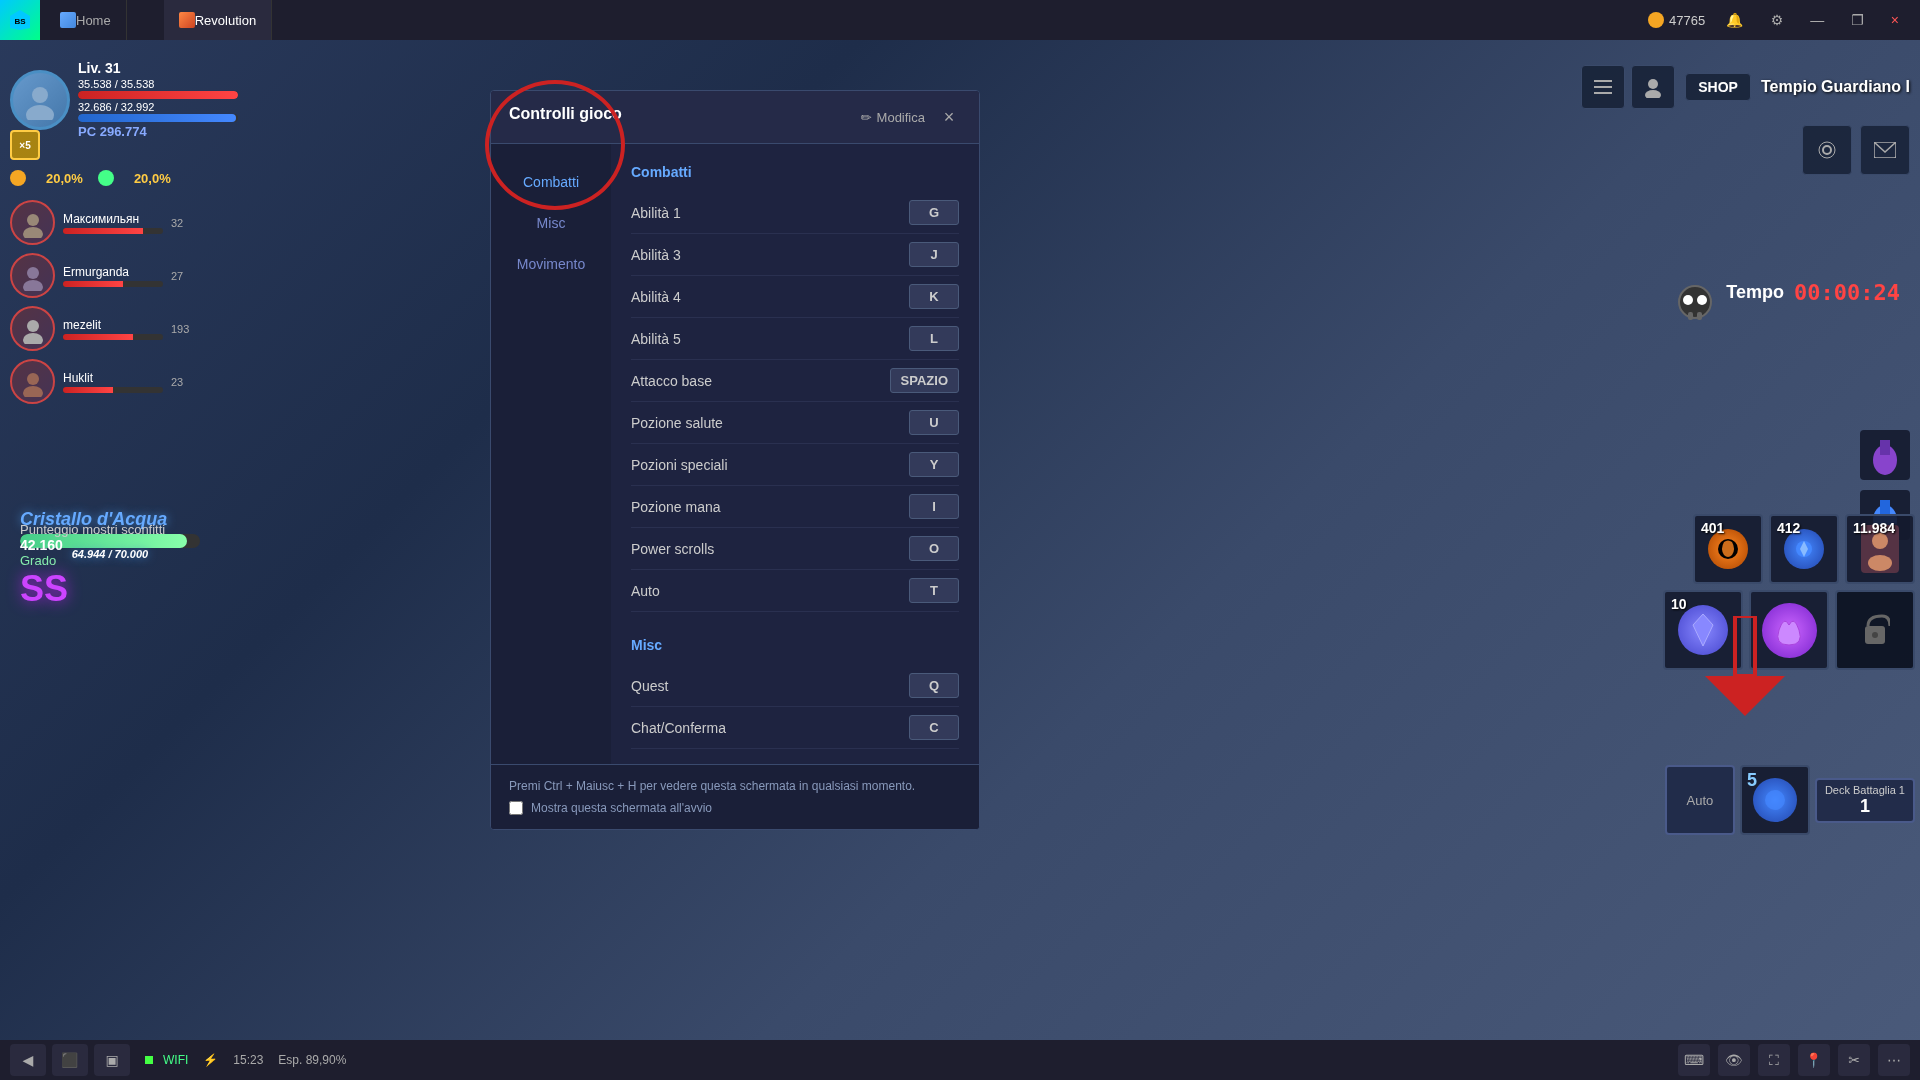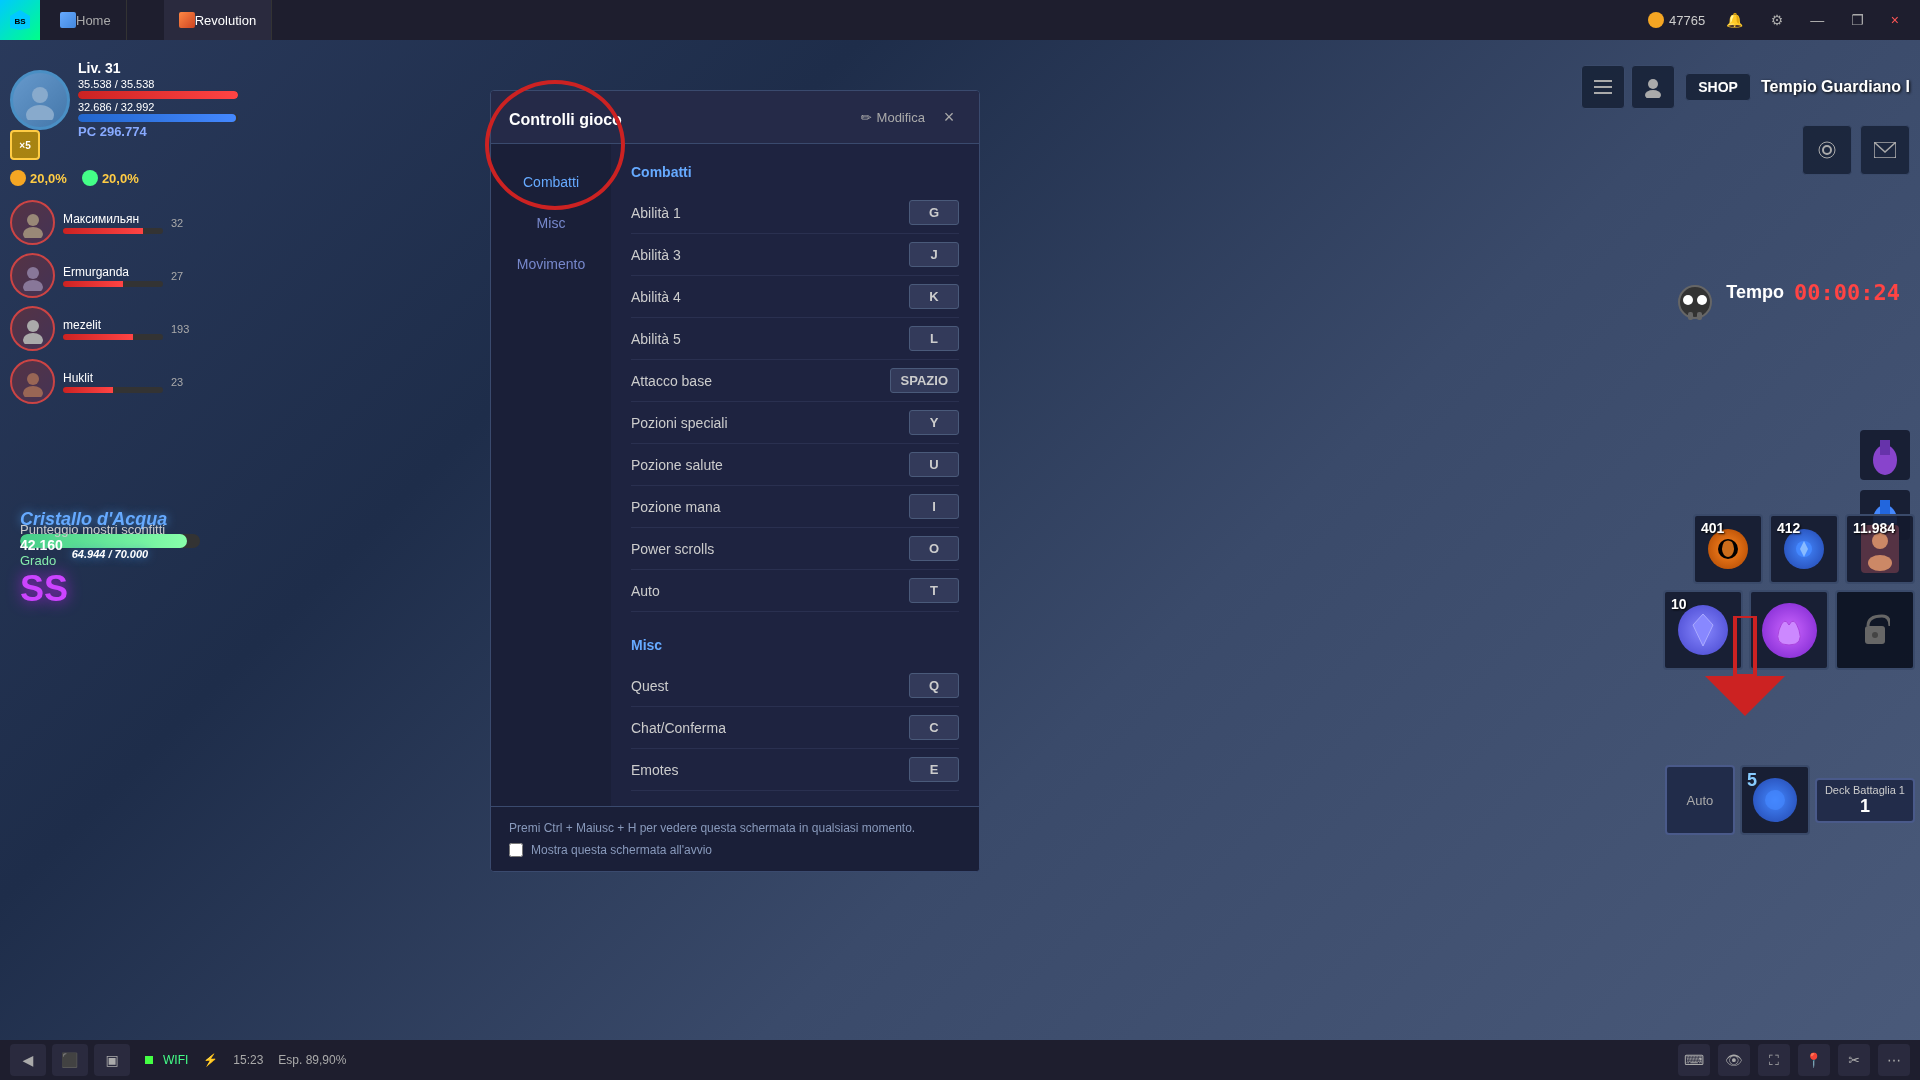--- a/index.html
+++ b/index.html
@@ -172,21 +172,21 @@
       background: rgba(200,150,0,0.8);
     }
 
     .resource-row {
       position: absolute;
       top: 120px; left: 10px;
       display: flex;
       gap: 15px;
     }
     .resource-item {
-      display: flex; align-items: center; gap: 4px;
+      display: flex; align-items: center; gap: 20px;
       color: #ffcc44;
       font-size: 13px;
       font-weight: bold;
     }
     .resource-icon-gold {
       width: 16px; height: 16px;
       background: #f5a623;
       border-radius: 50%;
     }
     .resource-icon-exp {
@@ -351,21 +351,21 @@
       width: 490px;
       background: #1e2340;
       border: 1px solid #3a4a6e;
       border-radius: 4px;
       overflow: hidden;
     }
     .dialog-header {
       background: #252a48;
       padding: 14px 18px;
       display: flex;
-      align-items: flex-end;
+      align-items: flex-start;
       justify-content: space-between;
       border-bottom: 1px solid #3a4a6e;
     }
     .dialog-title {
       color: #fff;
       font-size: 16px;
       font-weight: 600;
     }
     .dialog-header-right {
       display: flex;
@@ -794,26 +794,26 @@
         </div>
         <div class="keybind-row">
           <span class="keybind-name">Abilità 5</span>
           <span class="keybind-key">L</span>
         </div>
         <div class="keybind-row">
           <span class="keybind-name">Attacco base</span>
           <span class="keybind-key">SPAZIO</span>
         </div>
         <div class="keybind-row">
+          <span class="keybind-name">Pozione salute</span>
+          <span class="keybind-key">U</span>
+        </div>
+        <div class="keybind-row">
           <span class="keybind-name">Pozioni speciali</span>
           <span class="keybind-key">Y</span>
-        </div>
-        <div class="keybind-row">
-          <span class="keybind-name">Pozione salute</span>
-          <span class="keybind-key">U</span>
         </div>
         <div class="keybind-row">
           <span class="keybind-name">Pozione mana</span>
           <span class="keybind-key">I</span>
         </div>
         <div class="keybind-row">
           <span class="keybind-name">Power scrolls</span>
           <span class="keybind-key">O</span>
         </div>
         <div class="keybind-row">
@@ -824,24 +824,20 @@
         <div style="margin-top: 20px;">
           <div class="section-label">Misc</div>
           <div class="keybind-row">
             <span class="keybind-name">Quest</span>
             <span class="keybind-key">Q</span>
           </div>
           <div class="keybind-row">
             <span class="keybind-name">Chat/Conferma</span>
             <span class="keybind-key">C</span>
           </div>
-          <div class="keybind-row">
-            <span class="keybind-name">Emotes</span>
-            <span class="keybind-key">E</span>
-          </div>
         </div>
       </div>
     </div>
 
     <div class="dialog-footer">
       <div class="footer-hint">Premi Ctrl + Maiusc + H per vedere questa schermata in qualsiasi momento.</div>
       <div class="footer-checkbox-row">
         <input type="checkbox" class="footer-checkbox" style="">
         <span class="footer-checkbox-label">Mostra questa schermata all'avvio</span>
       </div>

